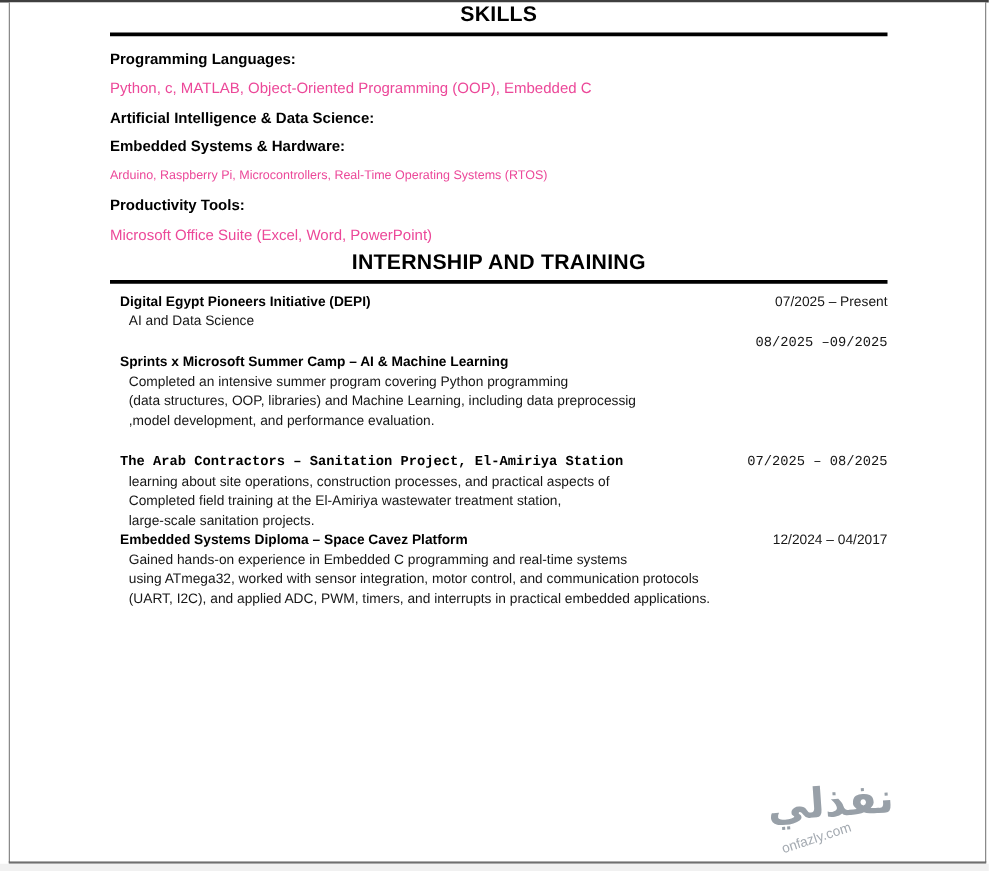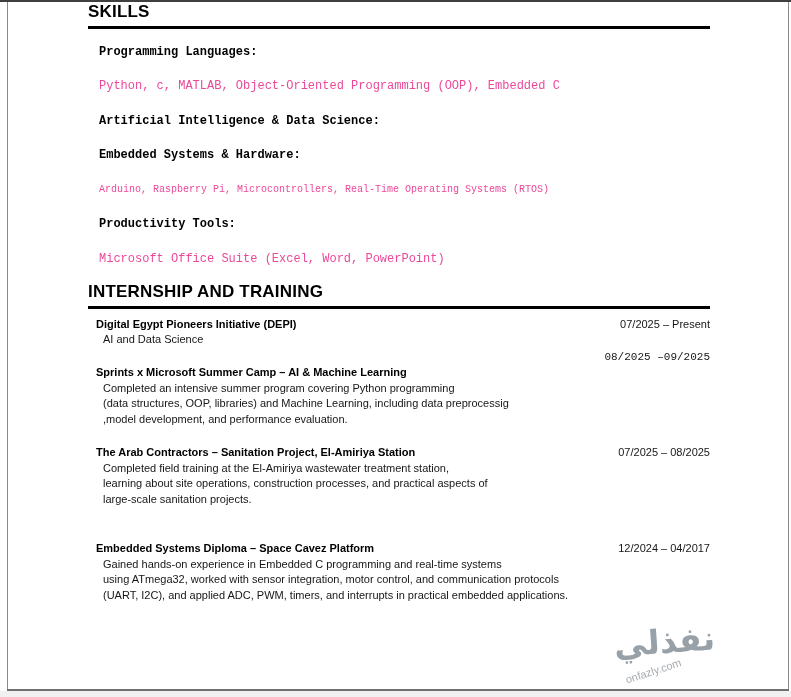--- a/index.html
+++ b/index.html
@@ -16,40 +16,41 @@
   .frame-right{position:absolute;left:788px;top:2px;width:1px;height:688px;background:#8a8a8a;}
   .frame-bottom{position:absolute;left:7px;top:689px;width:782px;height:2px;background:#6f6f6f;}
   .below-strip{position:absolute;left:0;top:691px;width:791px;height:6px;background:#f1f1f1;}
 
   .page{position:absolute;left:8px;top:2px;width:780px;height:687px;background:#ffffff;}
   .content{position:absolute;left:80px;top:0;width:622px;}
 
   h1.section{
     margin:0;padding:0;font-size:17px;line-height:20px;font-weight:bold;color:#000;
     letter-spacing:.2px;
+    text-align:center;
   }
   .h-skills{margin-top:16px;}
   .h-intern{margin-top:16px;}
   .rule{height:3px;background:#000;margin-top:4px;}
 
   .skills{margin-top:6px;}
-  .skills p{margin:11px;height:23.5px;display:flex;align-items:center;font-size:12px;font-family:Liberation Mono, monospace;}
+  .skills p{margin:0;height:23.5px;display:flex;align-items:center;font-size:12px;}
   .skills .cat{font-weight:bold;color:#000;}
   .skills .items{color:#ec4899;}
   .skills .items.lg{font-size:10px;}
 
   .entries{margin-top:8px;padding-left:8px;font-size:11px;}
   .erow{display:flex;justify-content:space-between;align-items:flex-start;line-height:15.5px;}
   .etitle{font-weight:bold;color:#000;}
   .edate{color:#161616;white-space:nowrap;}
   .erow.date-only{justify-content:flex-end;font-family:Liberation Mono, monospace;}
   .eline{margin:0;padding-left:7px;line-height:15.5px;color:#161616;}
   .gap-sm{margin-top:2px;}
-  .gap-md{margin-top:18px;}
-  .gap-lg{margin-top:34px;}
+  .gap-md{margin-top:18px;font-family:Liberation Mono, monospace;}
+  .gap-lg{}
 
   .watermark{
     position:absolute;left:592px;top:622px;width:130px;text-align:center;
     color:#98a0a8;transform:rotate(-4deg);user-select:none;
   }
   .wm-ar{font-size:33px;line-height:36px;font-weight:bold;font-family:"DejaVu Sans",sans-serif;}
   .wm-en{font-size:11px;line-height:12px;transform:rotate(-14deg);display:inline-block;margin-top:2px;margin-right:26px;color:#a4aab1;}
 </style>
 </head>
 <body>
@@ -94,22 +95,22 @@
         <span class="etitle">Sprints x Microsoft Summer Camp – AI &amp; Machine Learning</span>
       </div>
       <p class="eline">Completed an intensive summer program covering Python programming</p>
       <p class="eline">(data structures, OOP, libraries) and Machine Learning, including data preprocessig</p>
       <p class="eline">,model development, and performance evaluation.</p>
 
       <div class="erow gap-md">
         <span class="etitle">The Arab Contractors – Sanitation Project, El-Amiriya Station</span>
         <span class="edate">07/2025 – 08/2025</span>
       </div>
+      <p class="eline">learning about site operations, construction processes, and practical aspects of</p>
       <p class="eline">Completed field training at the El-Amiriya wastewater treatment station,</p>
-      <p class="eline">learning about site operations, construction processes, and practical aspects of</p>
       <p class="eline">large-scale sanitation projects.</p>
 
       <div class="erow gap-lg">
         <span class="etitle">Embedded Systems Diploma – Space Cavez Platform</span>
         <span class="edate">12/2024 – 04/2017</span>
       </div>
       <p class="eline">Gained hands-on experience in Embedded C programming and real-time systems</p>
       <p class="eline">using ATmega32, worked with sensor integration, motor control, and communication protocols</p>
       <p class="eline">(UART, I2C), and applied ADC, PWM, timers, and interrupts in practical embedded applications.</p>
 

